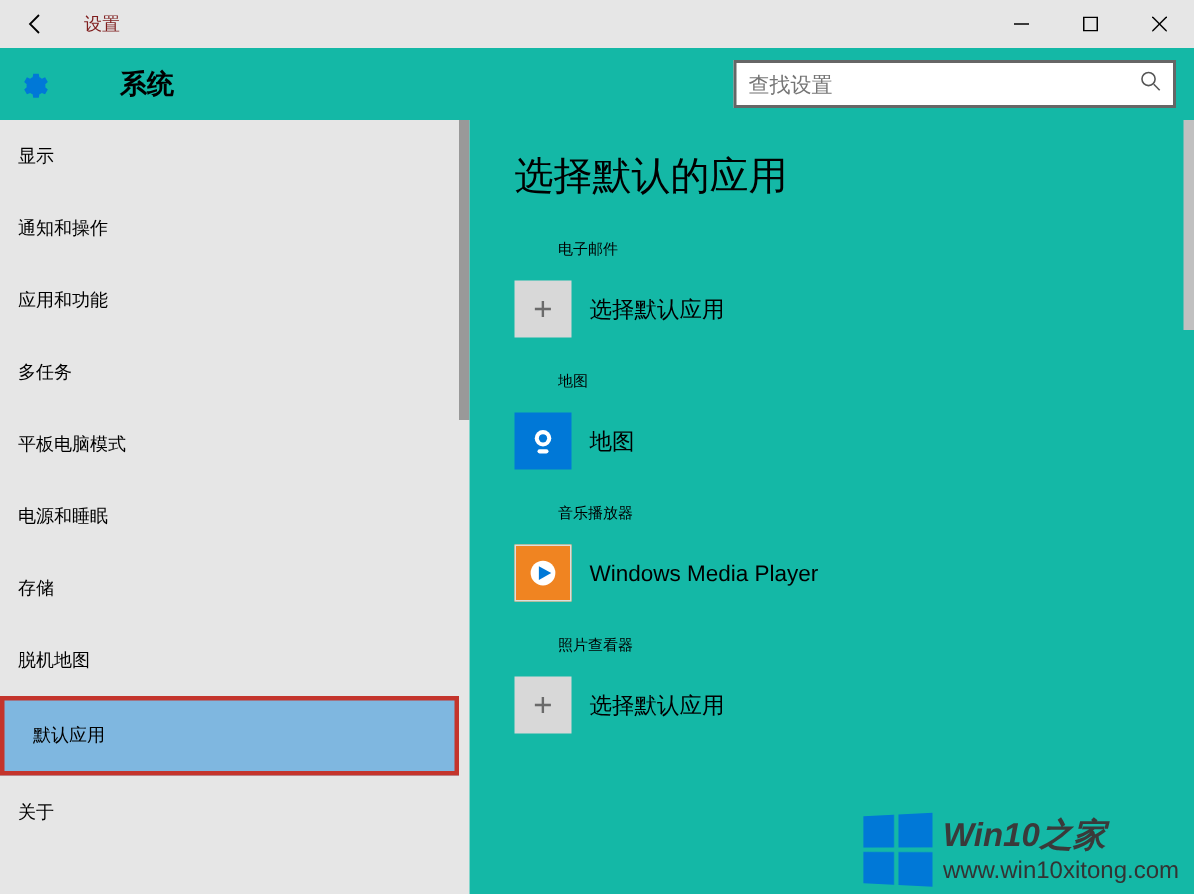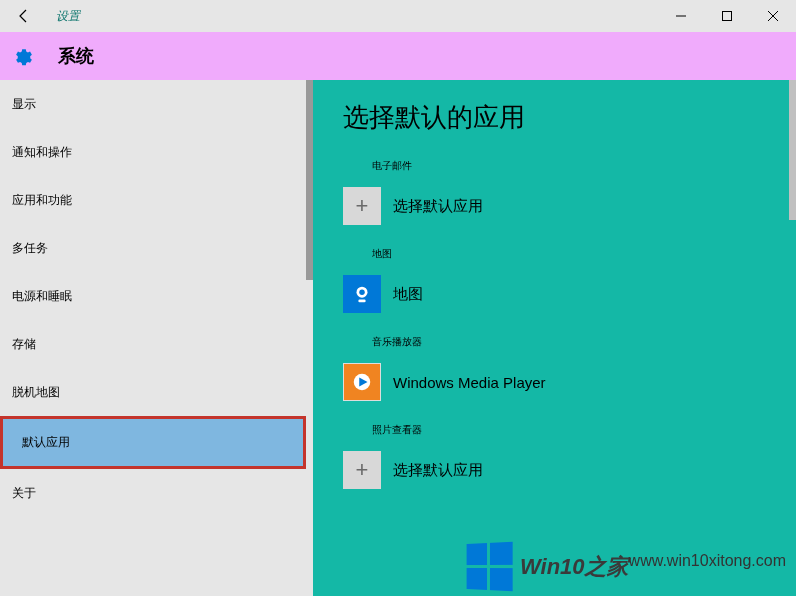--- a/index.html
+++ b/index.html
@@ -24,42 +24,42 @@
     .back-btn {
       width: 48px;
       height: 32px;
       display: flex;
       align-items: center;
       justify-content: center;
       cursor: pointer;
     }
     .window-title {
       font-size: 12px;
-      color: #0f766e;
+      color: #7f1d1d;
       margin-left: 8px;
-      font-style: italic;
     }
     .window-controls {
       margin-left: auto;
       display: flex;
     }
     .win-ctrl {
       width: 46px;
       height: 32px;
       display: flex;
       align-items: center;
       justify-content: center;
       cursor: pointer;
     }
     .header-row {
       height: 48px;
-      background: #f0abfc;
+      background: #14b8a6;
       display: flex;
       align-items: center;
       padding: 0 12px;
+      gap: 22px;
     }
     .gear-icon {
       width: 24px;
       height: 24px;
       display: flex;
       align-items: center;
       justify-content: center;
       color: #0078d7;
     }
     .header-title {
@@ -190,21 +190,21 @@
       grid-template-rows: repeat(2, 22px);
       gap: 3px;
       margin-right: 8px;
       transform: perspective(100px) rotateY(-12deg);
     }
     .wm-sq {
       background: #0078d7;
     }
     .wm-text {
       display: flex;
-      flex-direction: row;
+      flex-direction: column;
     }
     .wm-text-top {
       font-size: 22px;
       font-weight: 600;
       color: #3a3a3a;
       font-style: italic;
     }
     .wm-text-bottom {
       font-size: 16px;
       color: #333;
@@ -240,36 +240,48 @@
   </div>
 </div>
 
 <div class="header-row">
   <span class="gear-icon">
     <svg width="22" height="22" viewBox="0 0 24 24">
         <path fill="#0078d7" d="M12,8A4,4 0 0,1 16,12A4,4 0 0,1 12,16A4,4 0 0,1 8,12A4,4 0 0,1 12,8M12,10A2,2 0 0,0 10,12A2,2 0 0,0 12,14A2,2 0 0,0 14,12A2,2 0 0,0 12,10M10,22L9.55,19.5C8.9,19.25 8.3,18.9 7.75,18.5L5.4,19.45L3.4,16L5.25,14.35C5.2,14 5.15,13.65 5.15,13.3C5.15,12.95 5.2,12.6 5.25,12.25L3.4,10.6L5.4,7.15L7.75,8.1C8.3,7.7 8.9,7.35 9.55,7.1L10,4.6H14L14.45,7.1C15.1,7.35 15.7,7.7 16.25,8.1L18.6,7.15L20.6,10.6L18.75,12.25C18.8,12.6 18.85,12.95 18.85,13.3C18.85,13.65 18.8,14 18.75,14.35L20.6,16L18.6,19.45L16.25,18.5C15.7,18.9 15.1,19.25 14.45,19.5L14,22H10Z"></path>
       </svg>
   </span>
   <span class="header-title">系统</span>
+  <div class="search-box">
+    <input class="search-input" placeholder="查找设置" style="">
+    <span>
+      <svg width="14" height="14" viewBox="0 0 16 16">
+          <circle cx="6.5" cy="6.5" r="5" stroke="#555" stroke-width="1.2" fill="none"></circle>
+          <line x1="10.5" y1="10.5" x2="15" y2="15" stroke="#555" stroke-width="1.2"></line>
+        </svg>
+    </span>
+  </div>
 </div>
 
 <div class="content-area">
   <div class="sidebar">
     <div class="sidebar-inner">
       <div class="sidebar-item">
           <span>显示</span>
         </div>
       <div class="sidebar-item">
           <span>通知和操作</span>
         </div>
       <div class="sidebar-item">
           <span>应用和功能</span>
         </div>
       <div class="sidebar-item">
           <span>多任务</span>
+        </div>
+      <div class="sidebar-item">
+          <span>平板电脑模式</span>
         </div>
       <div class="sidebar-item">
           <span>电源和睡眠</span>
         </div>
       <div class="sidebar-item">
           <span>存储</span>
         </div>
       <div class="sidebar-item">
           <span>脱机地图</span>
         </div>

